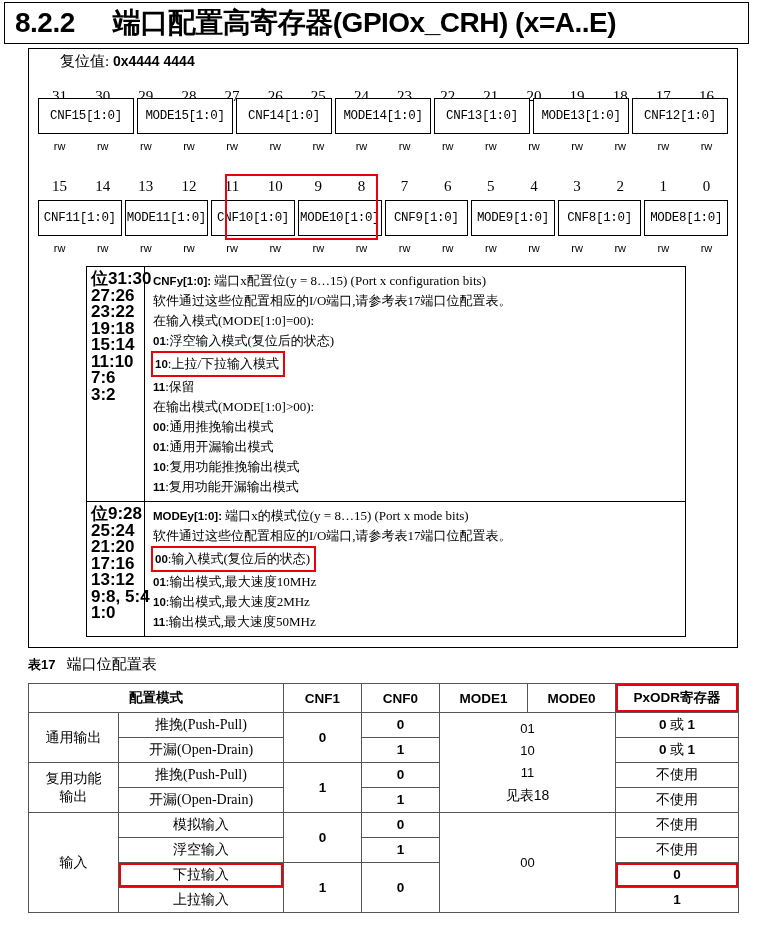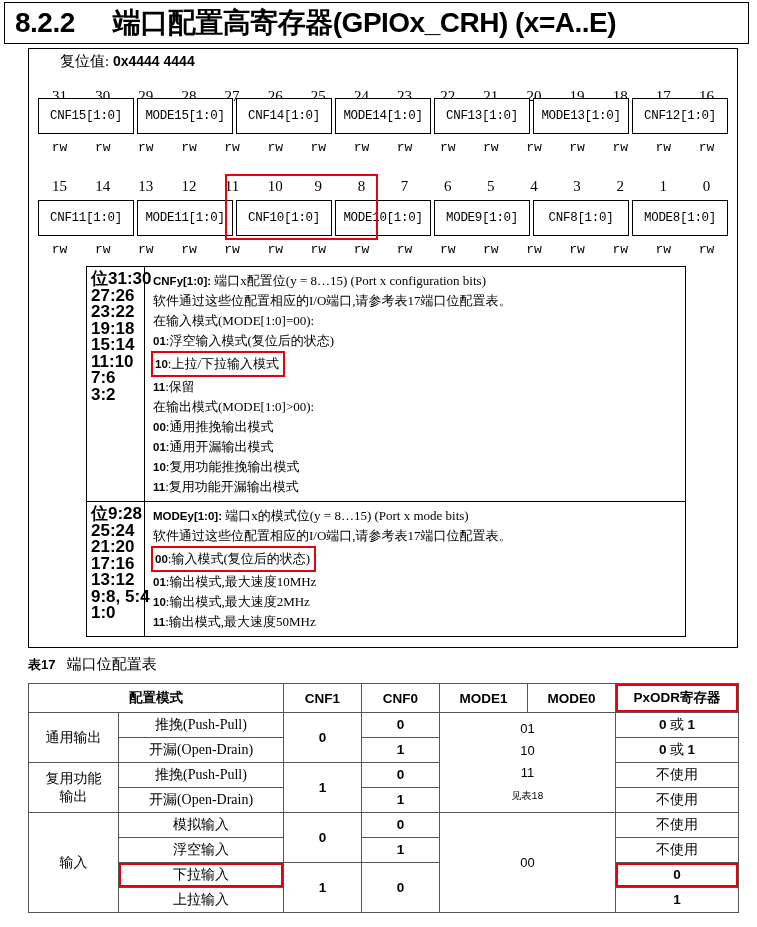--- a/index.html
+++ b/index.html
@@ -71,22 +71,22 @@
   }
   .fieldrow .cell:last-child{margin-right:0;}
 
   
   .rwrow{
     position:absolute;left:38px;width:690px;height:18px;display:flex;
   }
   .rwrow.row1{top:140px;}
   .rwrow.row2{top:242px;}
   .rwrow > div{
-    flex:1 1 0;text-align:center;font-size:13px;
-    font-family:Liberation Mono, monospace;
+    flex:1 1 0;text-align:center;font-size:11px;
+    font-family:Liberation Sans, sans-serif;
   }
 
   
   .red-bits{
     position:absolute;left:225px;top:174px;width:153px;height:66px;
     border:2.2px solid #e8000d;box-sizing:border-box;pointer-events:none;
   }
 
   
   .desc{
@@ -135,21 +135,21 @@
     text-align:center;vertical-align:middle;
     font-family:"Liberation Serif",serif;font-size:14px;
     padding:0;height:24px;
   }
   .t17 th{
     font-family:"Liberation Sans",sans-serif;font-size:13.5px;font-weight:bold;
     height:28px;
   }
   .t17 .num{font-family:"Liberation Sans",sans-serif;font-size:13.5px;font-weight:bold;}
   .t17 .mode-merge{line-height:22px;}
-  .t17 .mode-merge .cn{font-family:Liberation Mono, monospace;font-size:10px;}
+  .t17 .mode-merge .cn{font-family:Liberation Sans, sans-serif;font-size:14px;}
   .t17 .latin{font-family:"Liberation Sans",sans-serif;font-size:13px;}
   .cell-hl{
     position:relative;
     box-shadow:inset 0 0 0 2px #e8000d;
   }
 </style>
 </head>
 <body>
 
 <div class="page">
@@ -228,20 +228,21 @@
       <div>3</div>
       <div>2</div>
       <div>1</div>
       <div>0</div>
     </div>
   <div class="fieldrow row2" id="fields-low">
       <div class="cell">CNF11[1:0]</div>
       <div class="cell">MODE11[1:0]</div>
       <div class="cell">CNF10[1:0]</div>
       <div class="cell">MODE10[1:0]</div>
+      <div class="cell">CNF9[1:0]</div>
       <div class="cell">MODE9[1:0]</div>
       <div class="cell">CNF8[1:0]</div>
       <div class="cell">MODE8[1:0]</div>
     </div>
   <div class="rwrow row2" id="rw-low">
       <div>rw</div>
       <div>rw</div>
       <div>rw</div>
       <div>rw</div>
       <div>rw</div>

